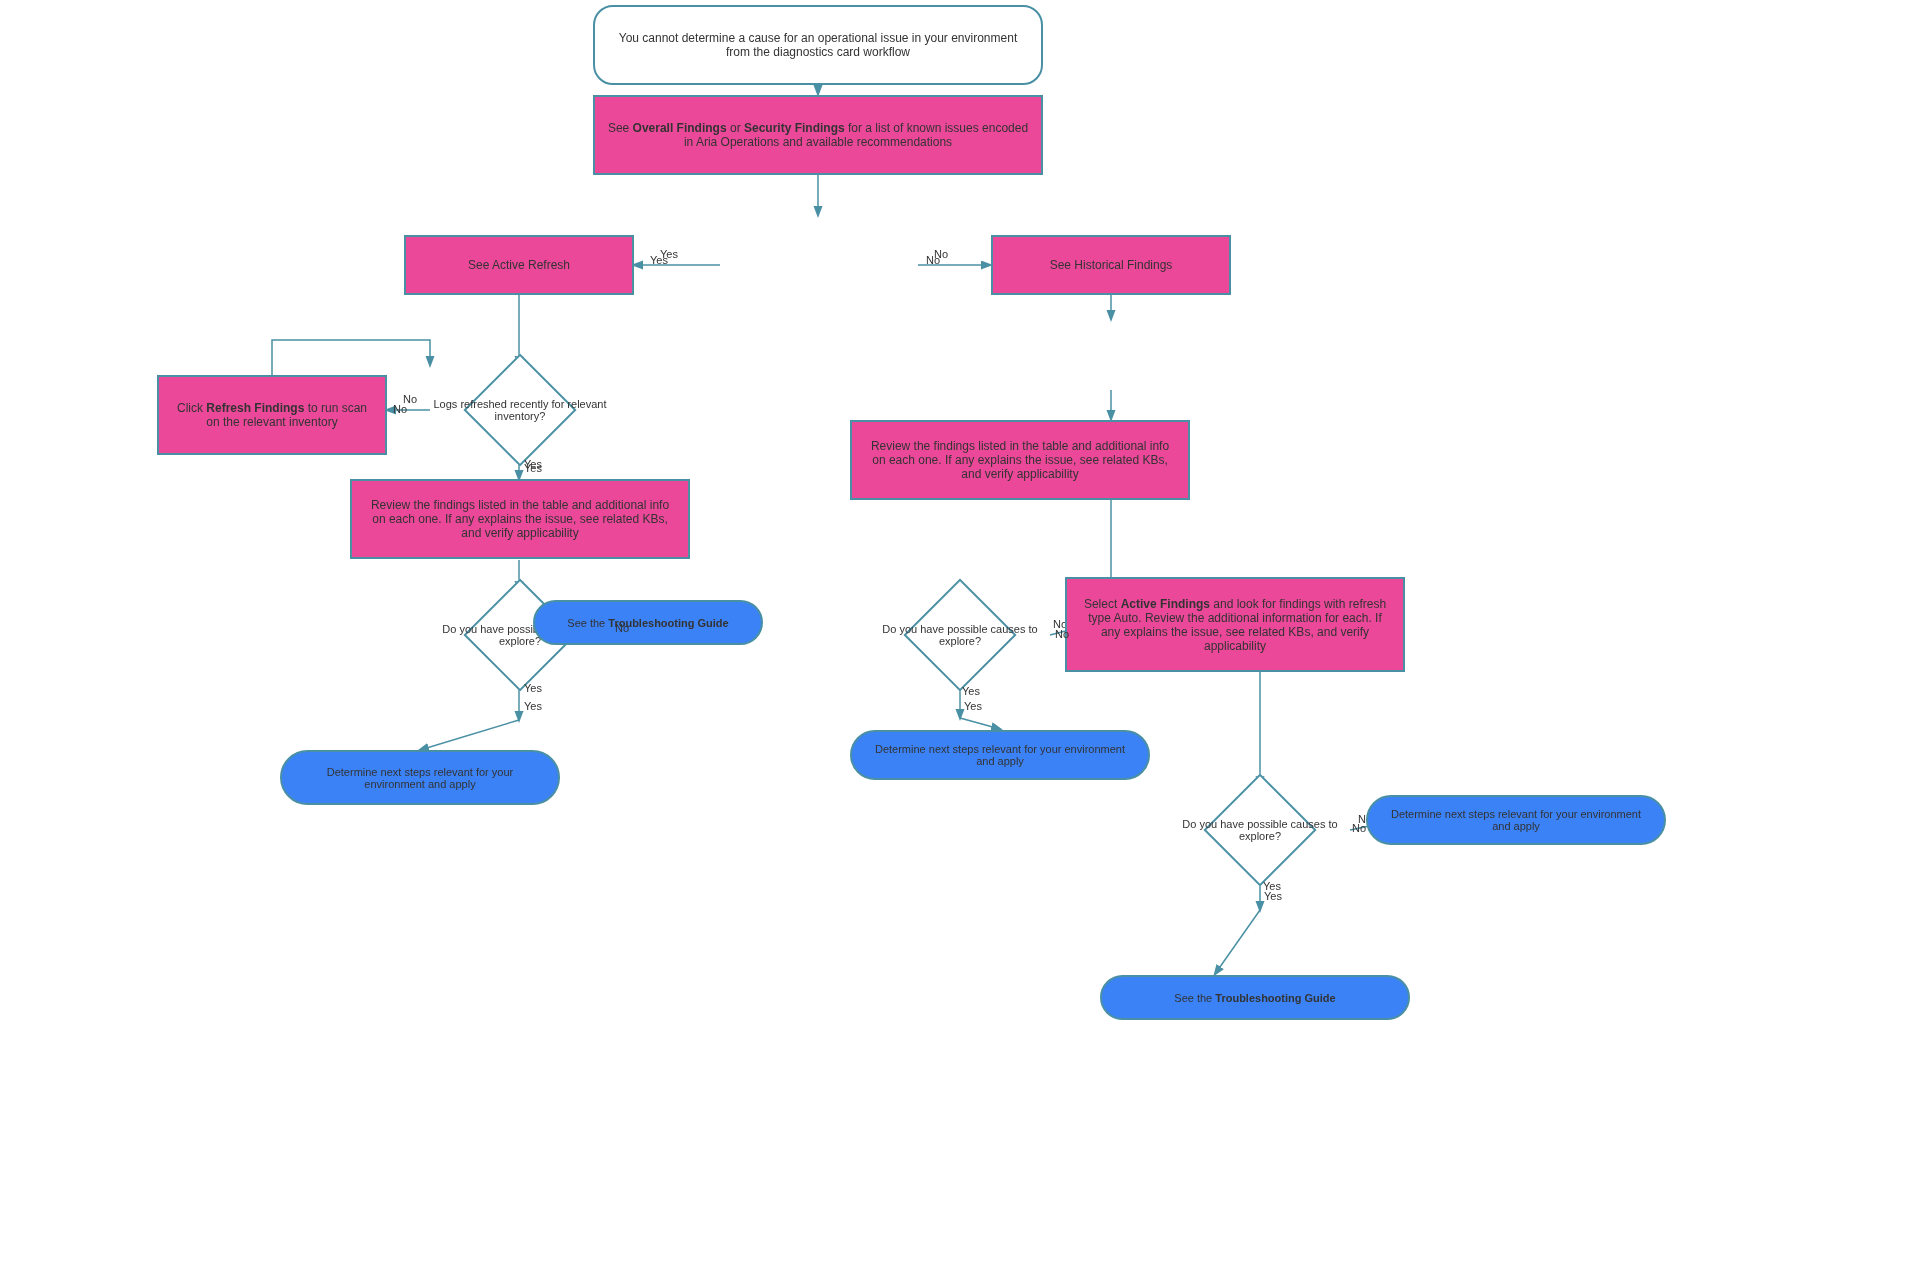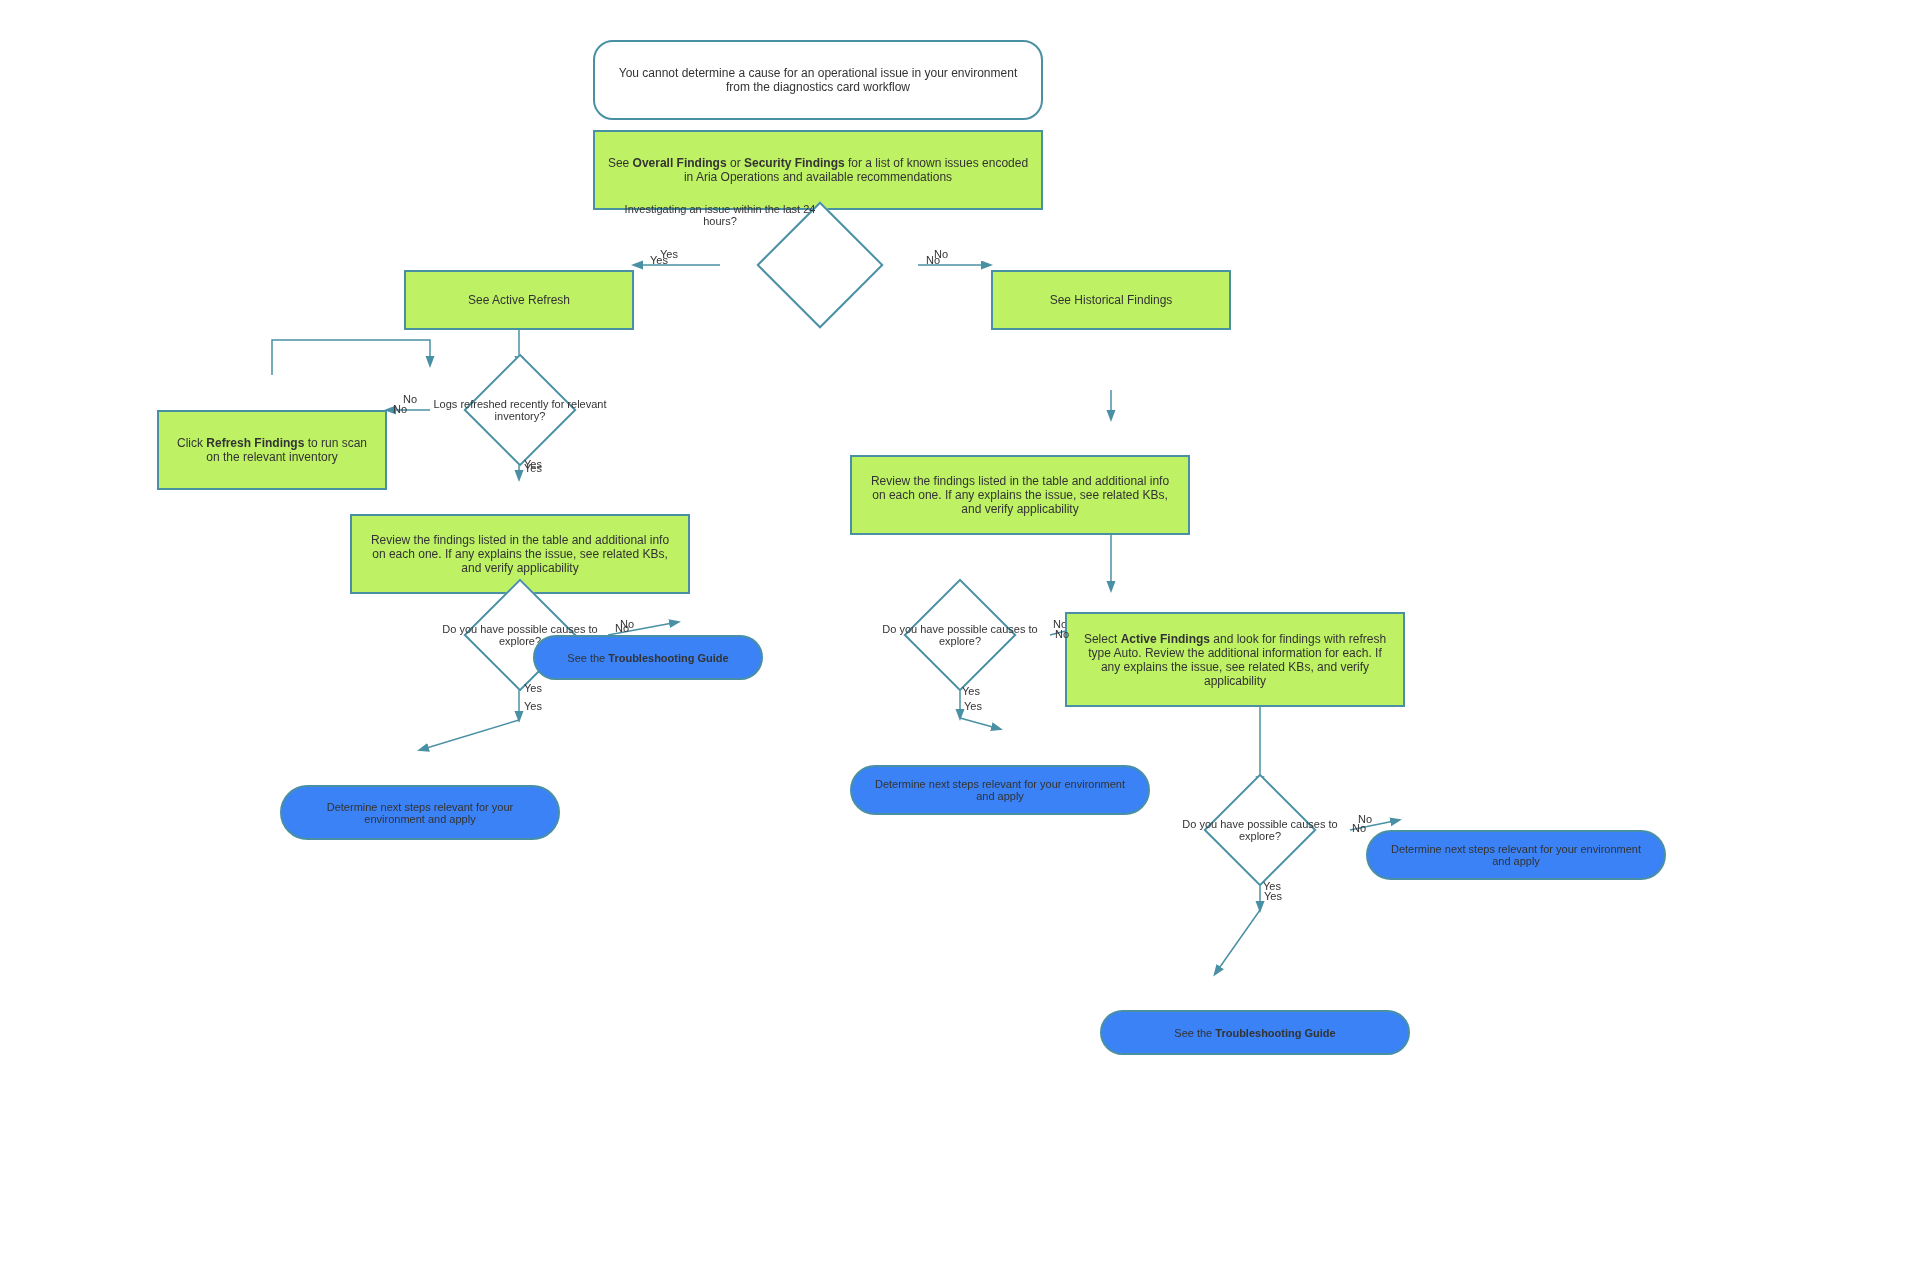--- a/index.html
+++ b/index.html
@@ -18,31 +18,30 @@
       width: 1926px;
       height: 1281px;
     }
     
     .shape {
       position: absolute;
       display: flex;
       align-items: center;
       justify-content: center;
       text-align: center;
-      margin-top: 35px;
     }
     .rounded-rect {
       border: 2px solid #4a90a4;
       border-radius: 20px;
       background: #fff;
       padding: 8px 12px;
     }
     .rect {
       border: 2px solid #4a90a4;
-      background: #bef264;
+      background: #ec4899;
       padding: 8px 12px;
     }
     .diamond-container {
       position: absolute;
     }
     .diamond {
       transform: rotate(45deg);
       border: 2px solid #4a90a4;
       background: #fff;
     }
@@ -147,26 +146,20 @@
   </svg>
 
   <div class="shape rounded-rect" style="left:593px; top:5px; width:450px; height:80px;">
     <span>You cannot determine a cause for an operational issue in your environment from the diagnostics card workflow</span>
   </div>
 
   <div class="shape rect" style="left:593px; top:95px; width:450px; height:80px;">
     <span>See <b>Overall Findings</b> or <b>Security Findings</b> for a list of known issues encoded in Aria Operations and available recommendations</span>
   </div>
 
-  <div class="diamond-container" style="left:720px; top:215px; width:200px; height:100px;">
-    <div class="diamond" style="width:90px; height:90px; position:absolute; left:55px; top:5px;"></div>
-    <div class="diamond-text" style="position:absolute; top:0; left:0; width:200px; height:100px; display:flex; align-items:center; justify-content:center;">
-      <span>Investigating an issue within the last 24 hours?</span>
-    </div>
-  </div>
 
   <div class="shape rect" style="left:404px; top:235px; width:230px; height:60px;">
     <span>See Active Refresh</span>
   </div>
   <span style="position:absolute; left:650px; top:254px; font-size:11px; color:#333;">Yes</span>
 
   <div class="shape rect" style="left:991px; top:235px; width:240px; height:60px;">
     <span>See Historical Findings</span>
   </div>
   <span style="position:absolute; left:926px; top:254px; font-size:11px; color:#333;">No</span>

